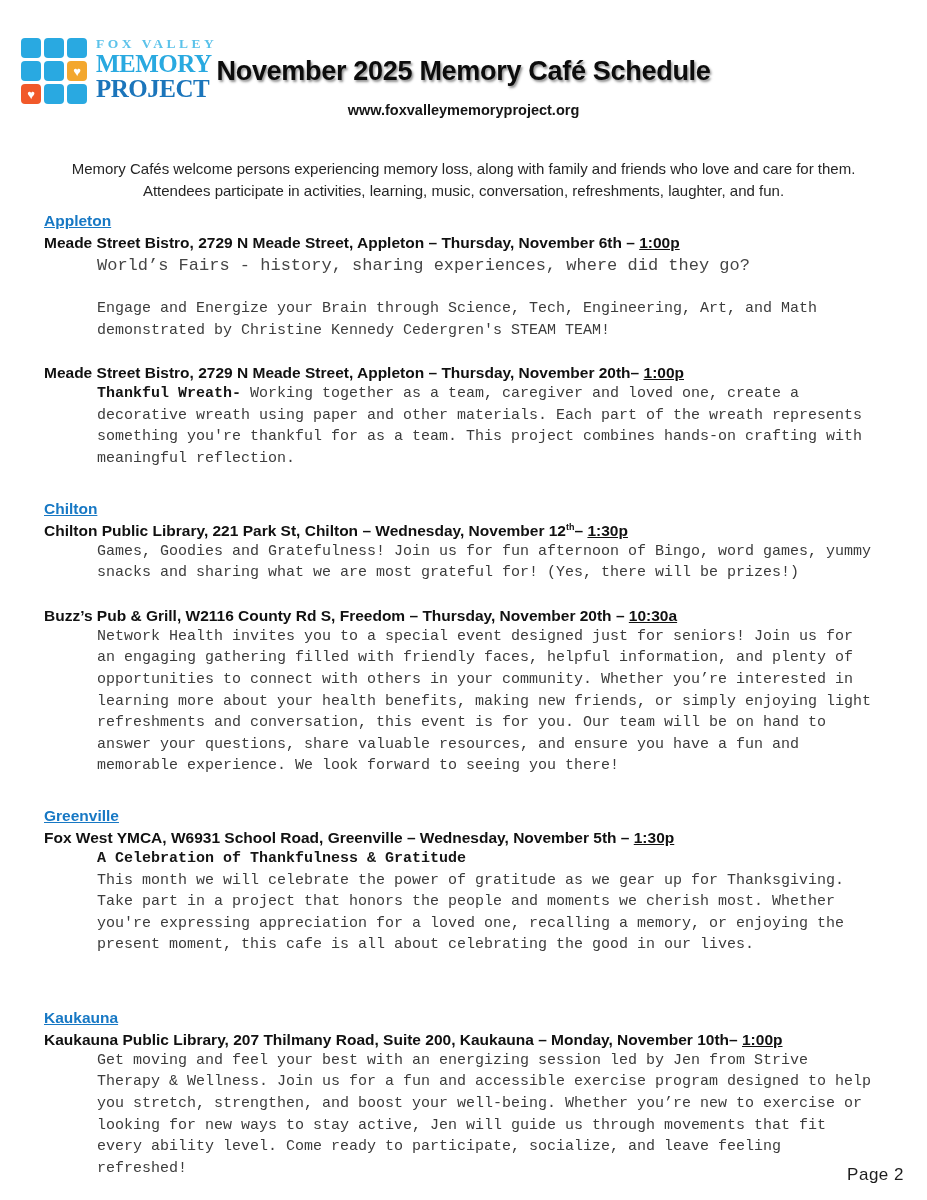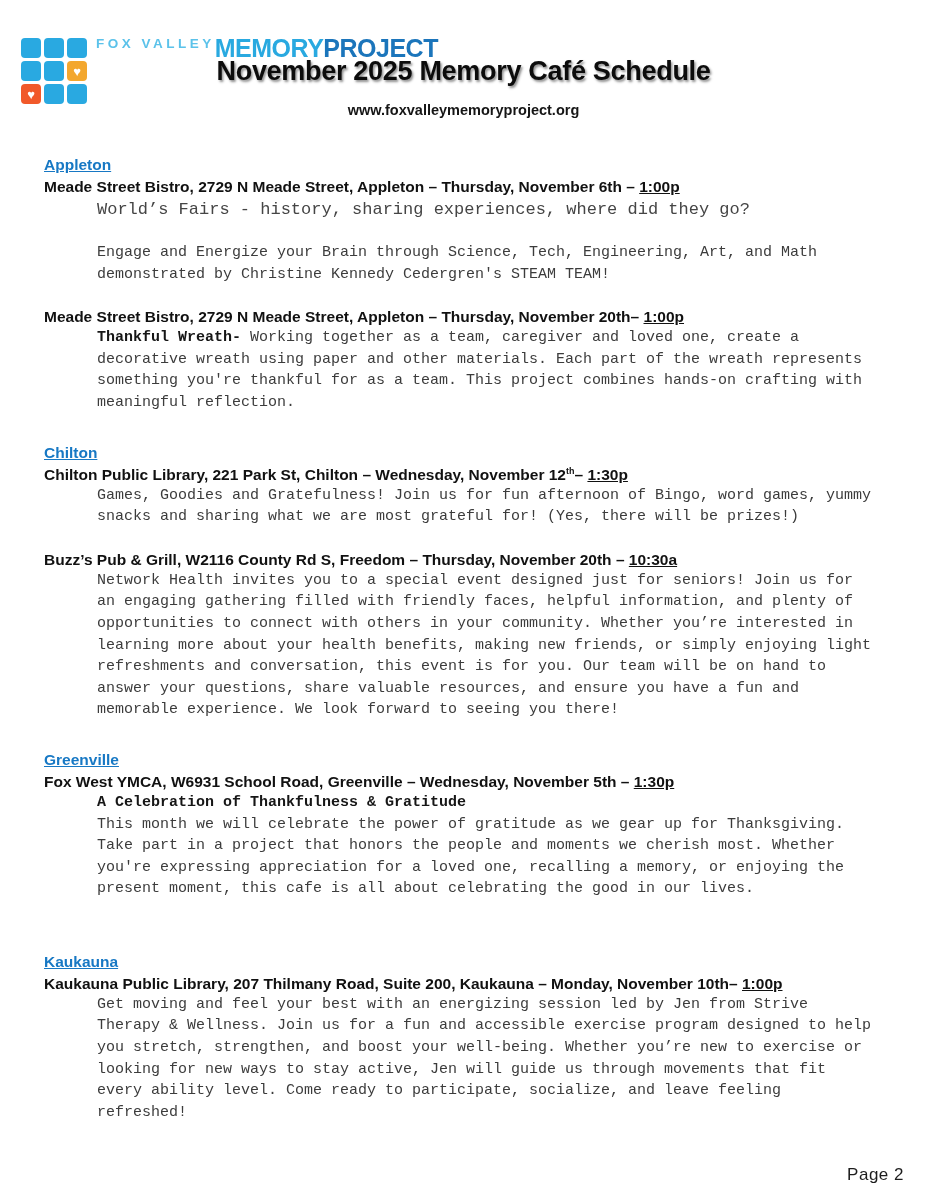--- a/index.html
+++ b/index.html
@@ -11,21 +11,21 @@
   .page{position:relative;width:927px;height:1200px;}
 
   
   .hdr{position:relative;height:146px;}
   .logo{position:absolute;left:21px;top:36px;display:flex;align-items:flex-start;gap:9px;}
   .logo-grid{display:grid;grid-template-columns:repeat(3,20px);grid-auto-rows:20px;gap:3px;margin-top:2px;}
   .sq{border-radius:4px;background:#29a9e1;display:flex;align-items:center;justify-content:center;
       color:#fff;font-size:13px;line-height:1;}
   .sq.orange{background:#f3a72e;}
   .sq.red{background:#f1592a;}
-  .logo-text{display:flex;flex-direction:row;}
+  .logo-text{display:flex;flex-direction:column;font-family:Liberation Serif, serif;}
   .logo-l1{color:#5bc2ea;font-size:13.5px;font-weight:bold;letter-spacing:3.5px;line-height:16px;}
   .logo-l2{color:#29a9e0;font-size:25px;font-weight:800;letter-spacing:-0.5px;line-height:24px;}
   .logo-l3{color:#1b75bb;font-size:25px;font-weight:800;letter-spacing:-0.5px;line-height:25px;}
 
   .title{margin:0;padding-top:56px;text-align:center;font-size:27px;font-weight:bold;color:#0c0c0c;
          text-shadow:1.5px 2px 2.5px rgba(0,0,0,0.45);letter-spacing:-0.3px;}
   .website{margin-top:15px;text-align:center;font-size:14.5px;font-weight:bold;color:#151515;}
 
   
   .intro{width:806px;margin:12px auto 0 auto;text-align:center;
@@ -73,20 +73,21 @@
       <div class="logo-text">
         <span class="logo-l1">FOX VALLEY</span>
         <span class="logo-l2">MEMORY</span>
         <span class="logo-l3">PROJECT</span>
       </div>
     </div>
     <h1 class="title">November 2025 Memory Café Schedule</h1>
     <div class="website">www.foxvalleymemoryproject.org</div>
   </div>
 
+  <p class="intro">Memory Cafés welcome persons experiencing memory loss, along with family and friends who love and care for them.  Attendees participate in activities, learning, music, conversation, refreshments, laughter, and fun.</p>
 
   <div class="content">
 
     <h2 class="city mt-intro">Appleton</h2>
     <div class="evt">
       <p class="evt-h"><span>Meade Street Bistro, 2729 N Meade Street, Appleton – Thursday, November 6th – </span><span class="time">1:00p</span></p>
       <p class="evt-d large">World’s Fairs - history, sharing experiences, where did they go?</p>
     </div>
     <div class="evt">
       <p class="evt-d">Engage and Energize your Brain through Science, Tech, Engineering, Art, and Math demonstrated by Christine Kennedy Cedergren's STEAM TEAM!</p>

